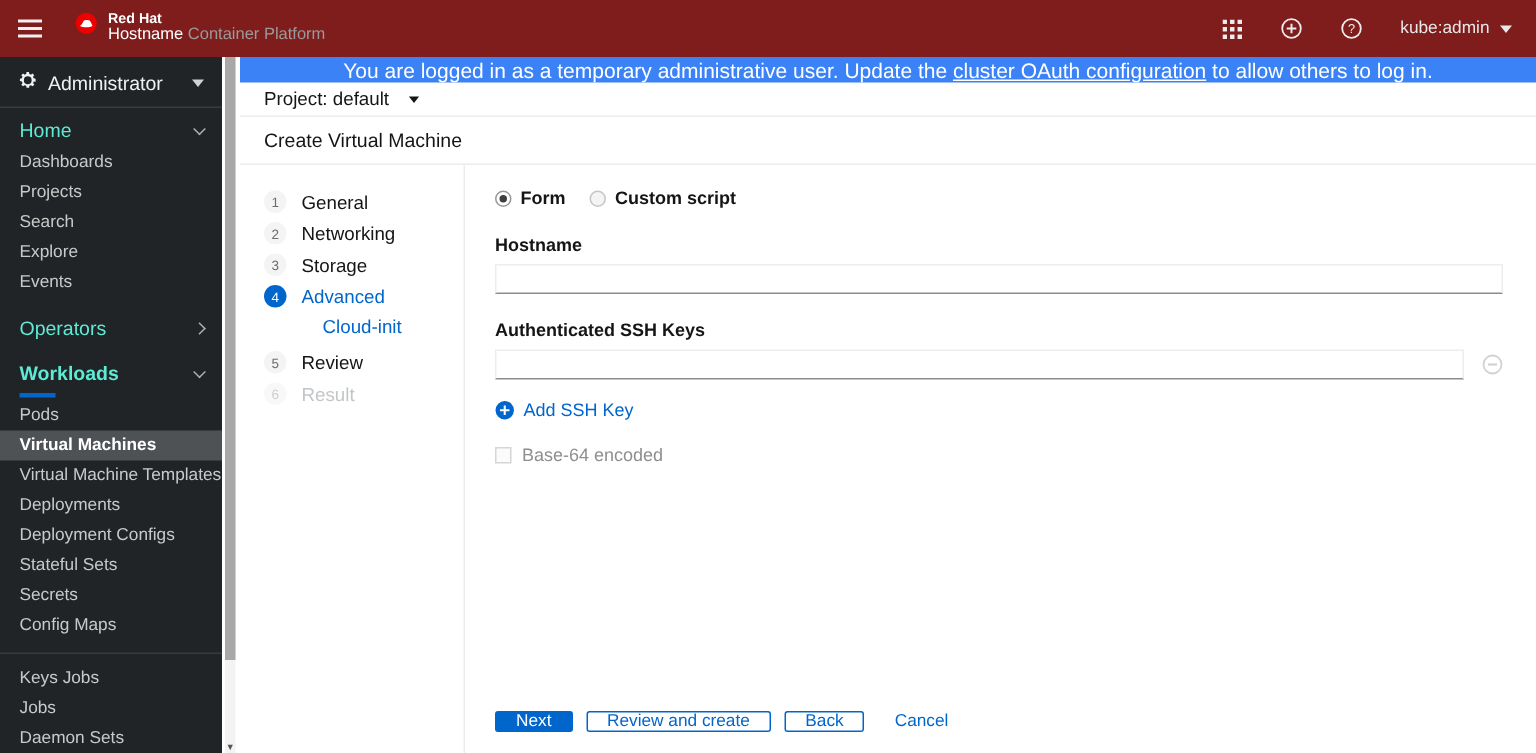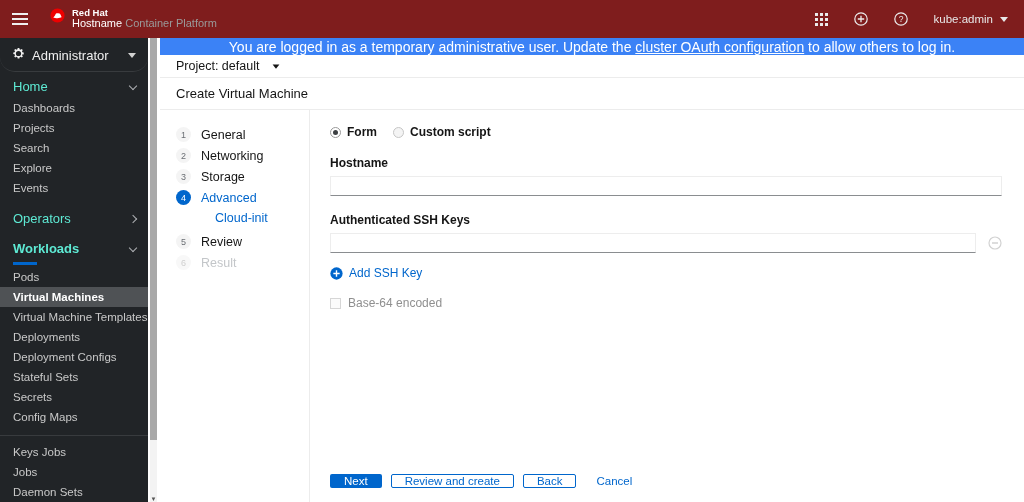--- a/index.html
+++ b/index.html
@@ -21,21 +21,21 @@
   .user-menu { display:flex; align-items:center; gap:7px; font-size:11.5px; color:#e8e8e8; cursor:pointer; }
   .caret-down { width:0; height:0; border-left:4px solid transparent; border-right:4px solid transparent;
     border-top:5px solid currentColor; display:inline-block; }
 
   
   .layout { display:flex; height:464px; }
 
   
   .sidebar { width:148px; background:#212427; overflow:hidden; flex-shrink:0; }
   .persp { display:flex; align-items:center; gap:7px; padding:9px 12px 8px 12px; font-size:13px;
-    color:#f0f0f0; border-bottom:1px solid #383b3e; cursor:pointer;border-radius:15px; }
+    color:#f0f0f0; border-bottom:1px solid #383b3e; cursor:pointer; }
   .persp .caret-down { margin-left:auto; color:#d2d2d2; }
   .nav-section-title { display:flex; align-items:center; padding:7px 12px 4px 13px; font-size:13px;
     color:#5eead4; cursor:pointer; }
   .chev { width:6px; height:6px; border-right:1.5px solid #aeb1b4; border-bottom:1.5px solid #aeb1b4;
     display:inline-block; margin-left:auto; }
   .chev.down { transform:rotate(45deg); margin-top:-2px; }
   .chev.right { transform:rotate(-45deg); }
   .wl-underline { height:3px; width:24px; background:#0066cc; margin:2px 0 2px 13px; }
   .nav-item { padding:4px 8px 4px 13px; font-size:11.5px; line-height:12px; color:#c9c9c9;
     white-space:nowrap; overflow:hidden; cursor:pointer; }

